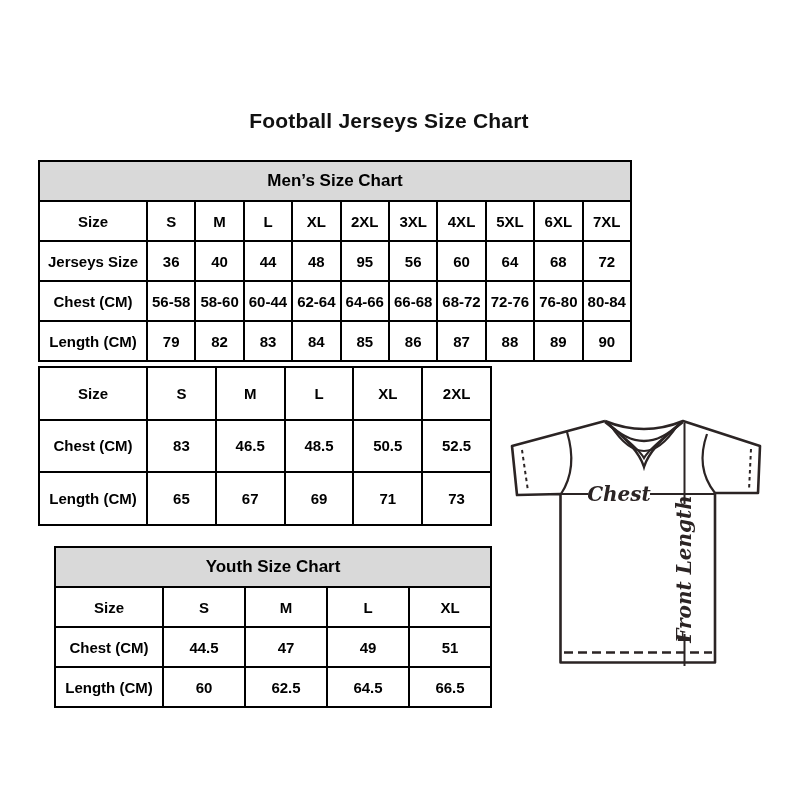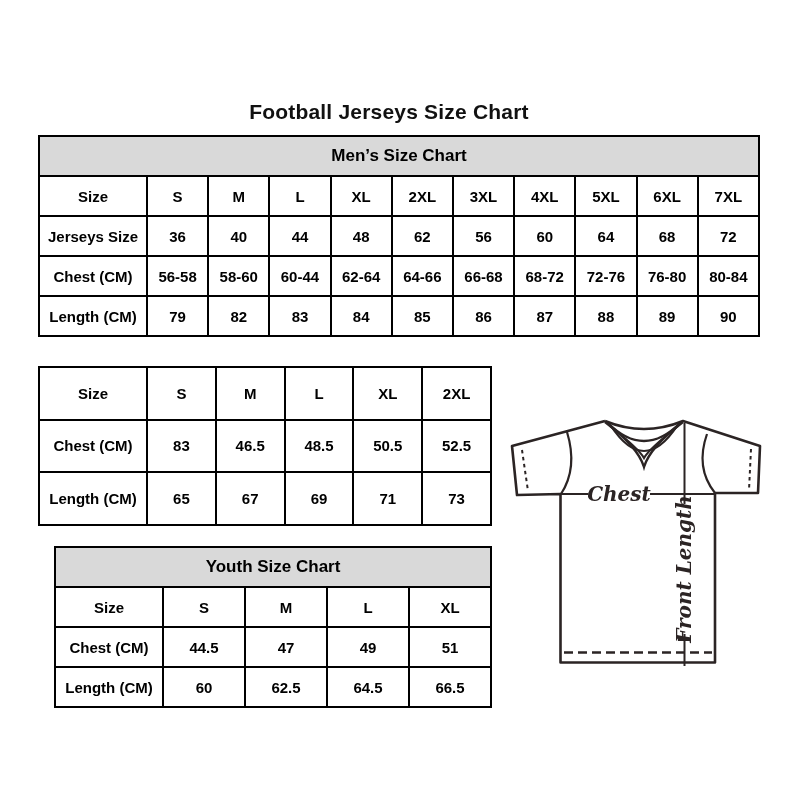--- a/index.html
+++ b/index.html
@@ -1,21 +1,21 @@
 <!DOCTYPE html>
 <html style="--header-bg: #d9d9d9;"><head>
 <meta charset="utf-8">
 <style>
   * { margin:0; padding:0; box-sizing:border-box; }
   html,body { width:800px; height:800px; background:#ffffff; overflow:hidden; }
   body { font-family:"Liberation Sans", sans-serif; position:relative; }
   .page { position:absolute; left:0; top:0; width:800px; height:800px; background:#fff; }
 
   .page-title {
-    position:absolute; left:0; top:100px; width:778px;
+    position:absolute; left:0; top:109px; width:778px;
     text-align:center; font-size:21px; font-weight:bold; color:#111;
     letter-spacing:0.2px;
   }
 
   .tbl { position:absolute; }
   .tbl table {
     width:100%; height:100%;
     border-collapse:collapse; table-layout:fixed;
   }
   .tbl th, .tbl td {
@@ -36,21 +36,21 @@
     font-size:20px; fill:#2b2424;
   }
 </style>
 </head>
 <body>
 
 <div class="page">
 
   <div class="page-title">Football Jerseys Size Chart</div>
 
-  <div class="tbl" id="tbl-men" style="left:38px; top:135px; width:722px; height:200px;">
+  <div class="tbl" id="tbl-men" style="left:38px; top:160px; width:594px; height:200px;">
       <table>
         <colgroup>
           <col class="label-col">
           <col>
           <col>
           <col>
           <col>
           <col>
           <col>
           <col>
@@ -74,21 +74,21 @@
             <td>5XL</td>
             <td>6XL</td>
             <td>7XL</td>
           </tr>
           <tr>
             <th>Jerseys Size</th>
             <td>36</td>
             <td>40</td>
             <td>44</td>
             <td>48</td>
-            <td>62</td>
+            <td>95</td>
             <td>56</td>
             <td>60</td>
             <td>64</td>
             <td>68</td>
             <td>72</td>
           </tr>
           <tr>
             <th>Chest (CM)</th>
             <td>56-58</td>
             <td>58-60</td>

